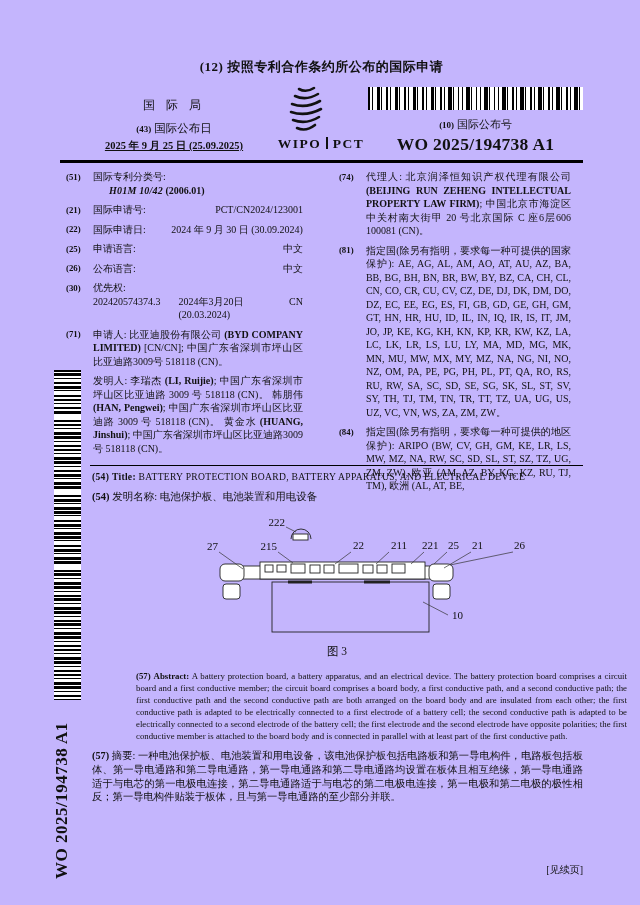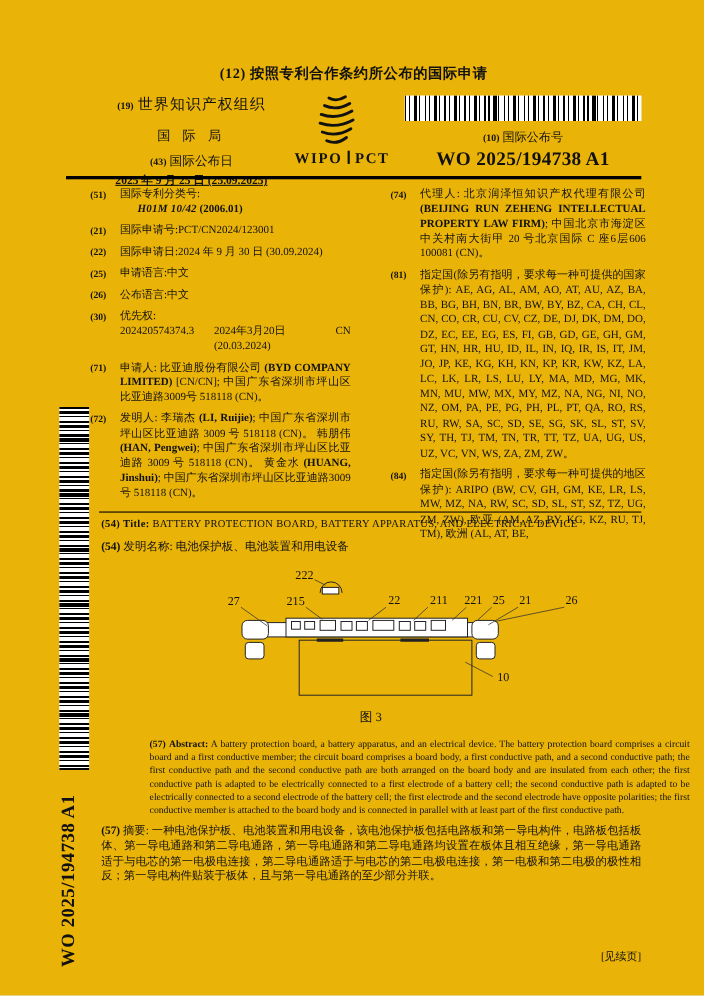--- a/index.html
+++ b/index.html
@@ -1,48 +1,48 @@
 <!DOCTYPE html>
 <html><head>
 <meta charset="utf-8">
 <style>
   html,body{margin:0;padding:0;background:#e8e8e8;}
   .page{
-    position:relative;width:640px;height:905px;margin:0 auto;background:#eab308;
+    position:relative;width:640px;height:905px;margin:0 auto;background:#c4b5fd;
     font-family:"Liberation Serif","DejaVu Serif",serif;color:#111;overflow:hidden;
   }
   
   .pub-type{position:absolute;top:58px;left:60px;width:523px;text-align:center;
     font-weight:bold;font-size:13px;letter-spacing:.5px;}
   .hdr-left{position:absolute;top:86px;left:60px;width:228px;text-align:center;}
   .tag-sm{font-weight:bold;font-size:9px;}
   .org-name{font-size:13.5px;letter-spacing:1px;}
   .org-bureau{font-size:12px;letter-spacing:4px;margin-top:11px;}
   .date-line{font-size:11.5px;margin-top:7px;}
   .date-value{font-weight:bold;font-size:10.5px;margin-top:3px;text-decoration:underline;}
   .logo-arcs{position:absolute;top:84px;left:287px;width:38px;height:52px;}
-  .logo-text{position:absolute;top:136px;left:252px;width:118px;text-align:center;
+  .logo-text{position:absolute;top:136px;left:262px;width:118px;text-align:center;
     font-weight:bold;font-size:13.5px;letter-spacing:1.5px;white-space:nowrap;}
   .logo-bar{display:inline-block;width:1.5px;height:12px;background:#111;margin:0 5px -1px 5px;}
   .hdr-right{position:absolute;top:87px;left:368px;width:215px;text-align:center;}
   .barcode-top{height:23px;width:215px;background-color:#fff;
     background-image:repeating-linear-gradient(to right,#000 0 1.5px,#fff 1.5px 4px,#000 4px 5px,#fff 5px 8.5px,#000 8.5px 11.5px,#fff 11.5px 13px,#000 13px 14px,#fff 14px 18px);}
   .pubno-label{font-size:11px;margin-top:7px;}
   .pubno{font-weight:bold;font-size:17.5px;margin-top:2px;letter-spacing:.3px;}
   .rule{position:absolute;background:#000;}
   .rule-header{top:160px;left:60px;width:523px;height:2.5px;}
   .rule-title{top:465px;left:90px;width:493px;height:1.2px;}
   
-  .cols{position:absolute;top:170px;left:82px;width:505px;display:flex;gap:36px;}
+  .cols{position:absolute;top:170px;left:66px;width:505px;display:flex;gap:36px;}
   .col-l{width:245px;}
   .col-r{width:240px;}
   .row{display:flex;margin-bottom:6px;}
   .ftag{flex:0 0 27px;font-weight:bold;font-size:8.8px;padding-top:1.5px;}
   .fc{flex:1;font-size:10px;line-height:13.5px;}
-  .kv{display:flex;}
+  .kv{display:flex;justify-content:space-between;}
   .just{text-align:justify;}
   .ipc{font-weight:bold;margin-left:16px;}
   .ipc i{letter-spacing:.2px;}
   .prio{display:flex;}
   .prio .pn{margin-right:18px;}
   .prio .pd{margin-right:20px;}
   
   .title-block{position:absolute;top:471px;left:92px;width:491px;}
   .title-en{font-size:9.6px;letter-spacing:.3px;}
   .title-zh{font-size:10.5px;margin-top:8px;}
@@ -63,24 +63,20 @@
   .footer-note{position:absolute;left:493px;top:863px;width:90px;text-align:right;font-size:10px;}
 </style>
 </head>
 <body>
 
 <div class="page">
 
   <div class="pub-type">(12) 按照专利合作条约所公布的国际申请</div>
 
   <div class="hdr-left">
-    <div>
-      <span class="tag-sm">(19)</span>
-      <span class="org-name">世界知识产权组织</span>
-    </div>
     <div class="org-bureau">国 际 局</div>
     <div class="date-line">
       <span class="tag-sm">(43)</span>
       <span>国际公布日</span>
     </div>
     <div class="date-value">2025 年 9 月 25 日 (25.09.2025)</div>
   </div>
 
   <svg class="logo-arcs" viewBox="0 0 38 52">
     <g stroke="#111" stroke-width="2.6" fill="none" stroke-linecap="round">

